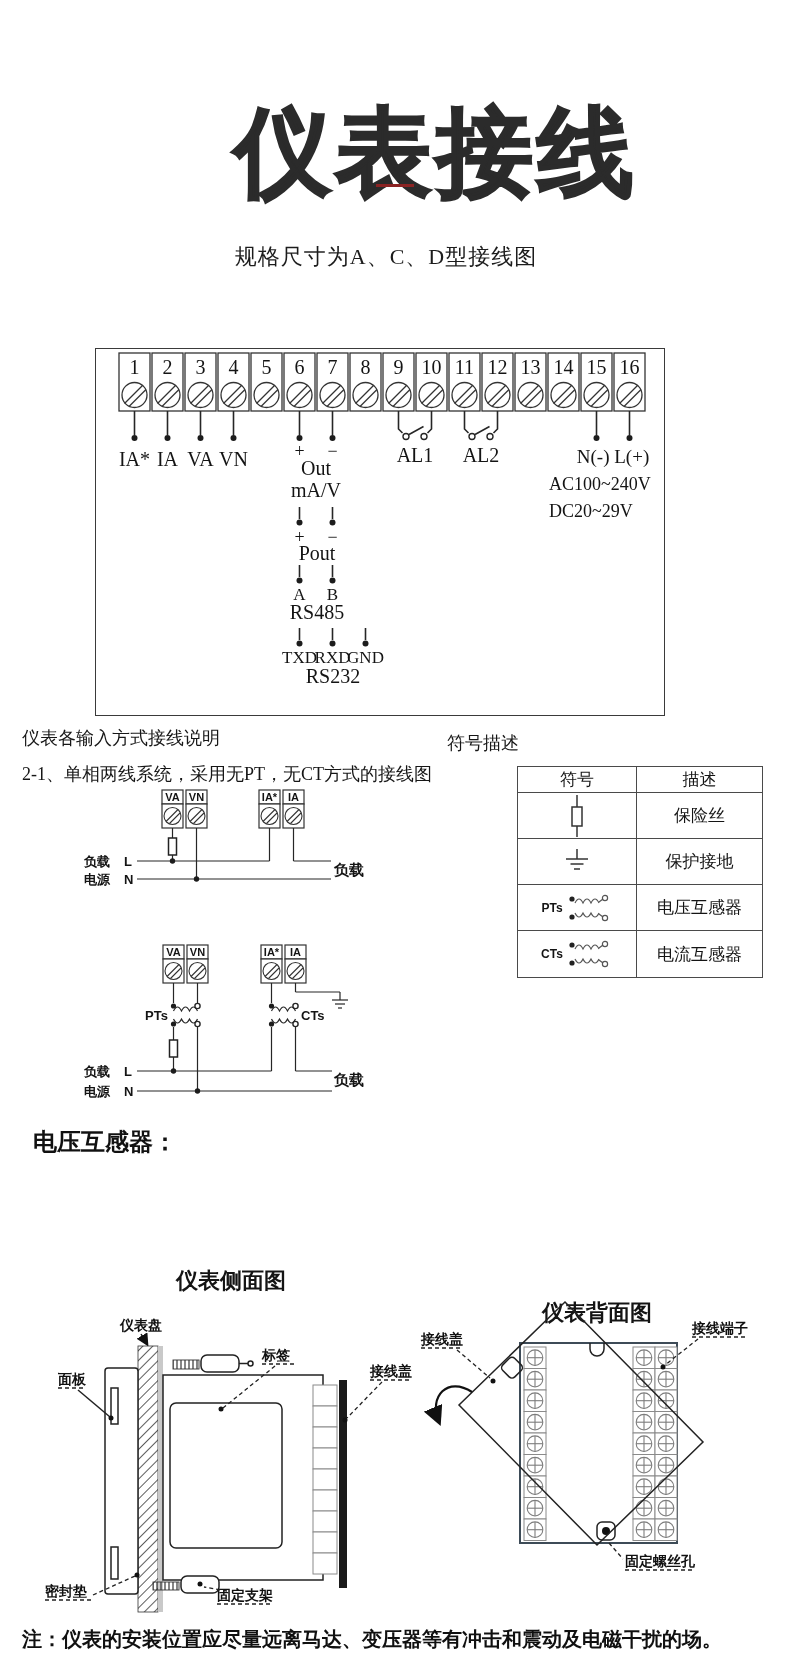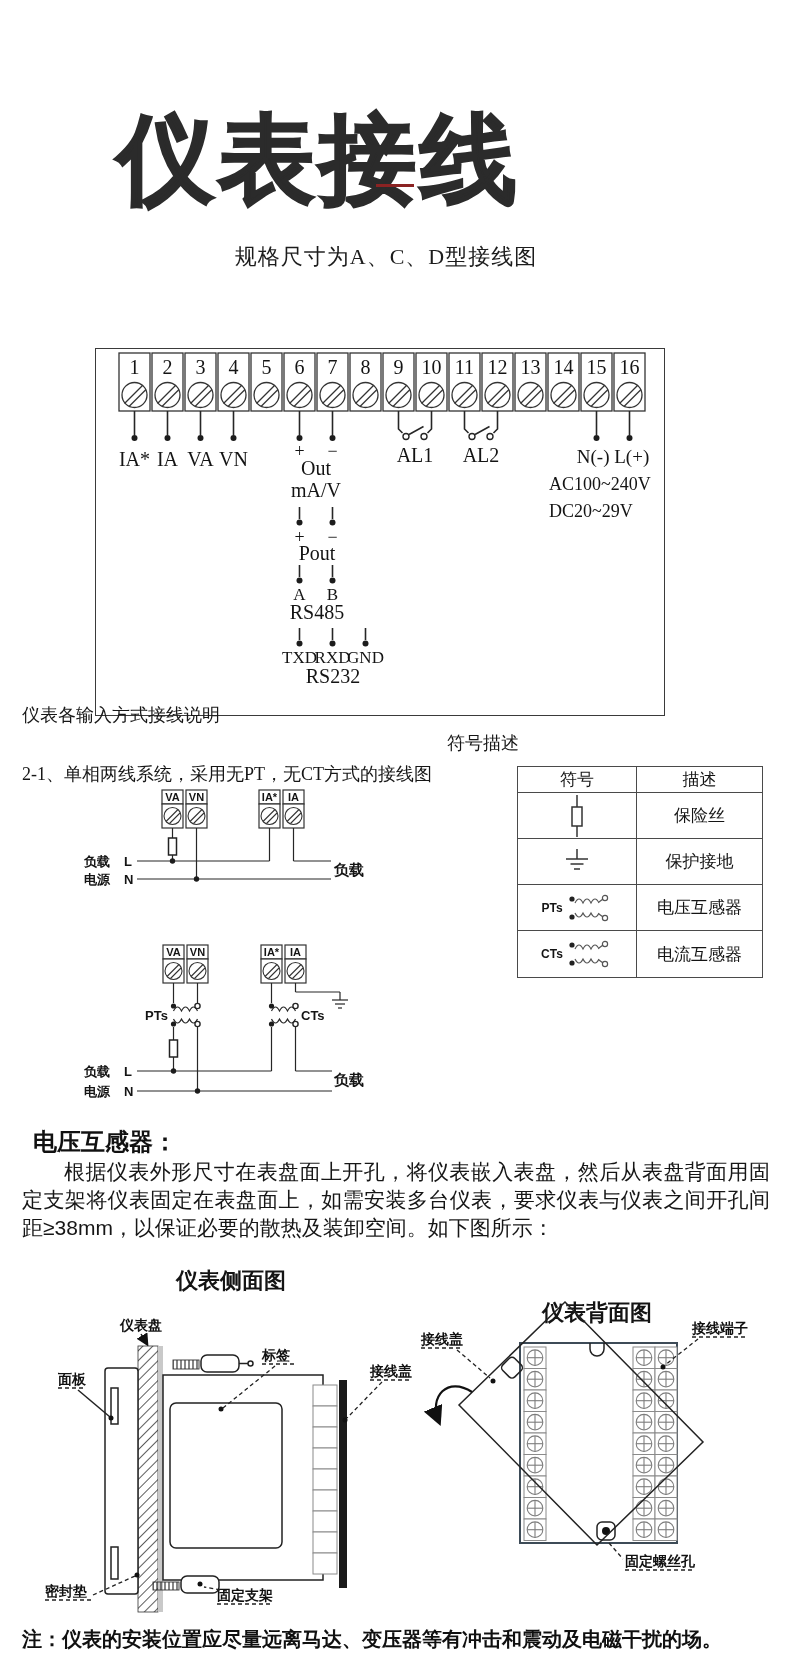--- a/index.html
+++ b/index.html
@@ -1,43 +1,43 @@
 <!DOCTYPE html>
 <html><head>
 <meta charset="utf-8">
 <style>
   html,body{margin:0;padding:0;background:#ffffff;}
   .page{position:relative;width:790px;height:1666px;background:#fff;overflow:hidden;
         font-family:"Liberation Sans",sans-serif;color:#141414;}
   .abs{position:absolute;}
 
   
-  .page-title{top:40px;left:0;width:638px;text-align:center;
-    font-family:Liberation Serif, serif;font-weight:900;font-size:97px;line-height:1.15;
+  .page-title{top:40px;left:0;width:638px;text-align:right;
+    font-family:Liberation Mono, monospace;font-weight:900;font-size:97px;line-height:1.15;
     color:#2b2b2b;letter-spacing:4px;-webkit-text-stroke:2px #2b2b2b;}
   .accent-line{top:184px;left:50%;margin-left:-19px;width:38px;height:3px;background:#8b2323;}
   .subtitle{top:242px;left:0;width:772px;text-align:center;
     font-family:"Liberation Serif",serif;font-size:22px;color:#1c1c1c;letter-spacing:1px;}
 
   
   .main-box{top:348px;left:95px;width:570px;height:368px;border:1.5px solid #3a3a3a;box-sizing:border-box;}
   svg .wire{stroke:#262626;stroke-width:1.6;fill:none;}
   svg .wire-thin{stroke:#262626;stroke-width:1.2;fill:none;}
   svg .dot{fill:#1c1c1c;stroke:none;}
   svg .odot{fill:#ffffff;stroke:#262626;stroke-width:1.4;}
   svg text{fill:#141414;stroke:none;}
   .t-num{font:20px "Liberation Serif",serif;text-anchor:middle;}
   .t-lbl{font:20px "Liberation Serif",serif;text-anchor:middle;}
   .t-lbl-s{font:17px "Liberation Serif",serif;text-anchor:middle;}
   .t-lbl-r{font:18px "Liberation Serif",serif;text-anchor:start;}
   .t-sign{font:18px "Liberation Serif",serif;text-anchor:middle;}
 
   
   .sec-heading{font-family:"Liberation Serif",serif;font-size:18px;color:#161616;}
-  .h-input{top:703px;left:22px;}
+  .h-input{top:726px;left:22px;}
   .h-symbol{top:731px;left:447px;}
   .h-d11{top:762px;left:22px;}
   .h-d12{top:912px;left:22px;}
 
   .mt-lbl{font:bold 11px "Liberation Sans",sans-serif;text-anchor:middle;}
   .cn{font:bold 13px "Liberation Sans",sans-serif;text-anchor:start;}
   .cn-e{font:bold 13px "Liberation Sans",sans-serif;text-anchor:end;}
   .cn-big{font:bold 15px "Liberation Sans",sans-serif;text-anchor:start;}
 
   
@@ -355,21 +355,20 @@
         <circle cx="5" cy="24" r="2.6" fill="#222"></circle>
         <path d="M8 20 q4 8 8 0 q4 8 8 0 q4 8 8 0" fill="none" stroke="#555" stroke-width="1.2"></path>
         <circle cx="38" cy="25" r="2.6" fill="#fff" stroke="#555" stroke-width="1.2"></circle>
         <line x1="32" y1="21" x2="36" y2="24" stroke="#555" stroke-width="1.2"></line>
       </svg>
     </div>
     <div class="st-cell">电流互感器</div>
   </div>
 
   <div class="abs install-heading">电压互感器：</div>
-  <p class="abs install-body" style="margin:0;">根据仪表外形尺寸在表盘面上开孔，将仪表嵌入表盘，然后从表盘背面用固定支架将仪表固定在表盘面上，如需安装多台仪表，要求仪表与仪表之间开孔间距≥38mm，以保证必要的散热及装卸空间。如下图所示：</p>
 
   <div class="abs diag-title dt-left">仪表侧面图</div>
   <div class="abs diag-title dt-right">仪表背面图</div>
 
   <svg class="abs bottom-svg" width="750" height="315" viewBox="0 0 750 315">
     <defs>
       <pattern id="hatch" width="7" height="7" patternUnits="userSpaceOnUse" patternTransform="rotate(45)">
         <line x1="0" y1="0" x2="0" y2="7" stroke="#333" stroke-width="1.6"></line>
       </pattern>
       <pattern id="vridge" width="4" height="10" patternUnits="userSpaceOnUse">

